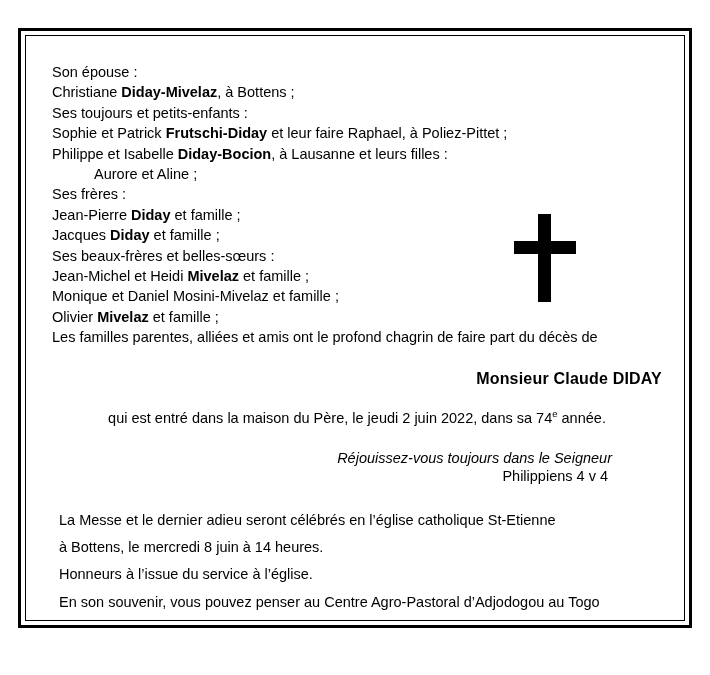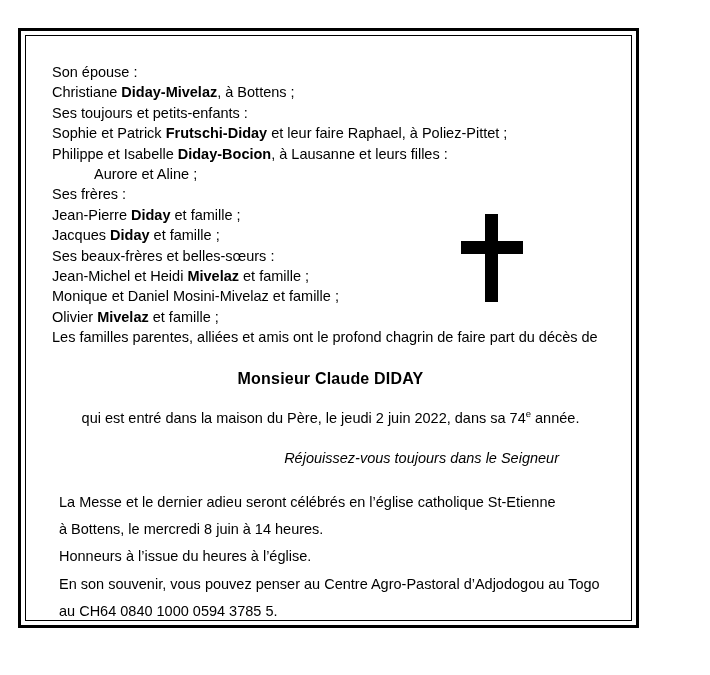--- a/index.html
+++ b/index.html
@@ -11,21 +11,21 @@
     width: 710px;
     height: 675px;
     font-family: "Liberation Sans", sans-serif;
     color: #000000;
     position: relative;
   }
   .notice-frame {
     position: absolute;
     left: 18px;
     top: 28px;
-    width: 621px;
+    width: 674px;
     height: 600px;
     border: 3px solid #000000;
     background: #ffffff;
     box-sizing: border-box;
   }
   .notice-inner {
     position: absolute;
     left: 4px;
     top: 4px;
     right: 4px;
@@ -70,21 +70,21 @@
   }
   .cross .h {
     position: absolute;
     left: 0;
     top: 27px;
     width: 62px;
     height: 13px;
     background: #000000;
   }
   .deceased-name {
-    text-align: center;
+    text-align: right;
     font-size: 16px;
     font-weight: bold;
     margin-top: 22px;
     letter-spacing: 0.2px;
   }
   .entered-line {
     text-align: center;
     font-size: 14.5px;
     margin-top: 20px;
   }
@@ -146,25 +146,26 @@
         </div>
 
       <div class="deceased-name">Monsieur Claude DIDAY</div>
 
       <div class="entered-line">
         <span>qui est entré dans la maison du Père, le jeudi 2 juin 2022, dans sa 74</span><sup>e</sup><span> année.</span>
       </div>
 
       <div class="verse">
         <span class="italic">Réjouissez-vous toujours dans le Seigneur</span>
+        <span class="ref">Philippiens 4 v 4</span>
       </div>
 
       <div class="closing-block">
           <div class="line"><span>La Messe et le dernier adieu seront célébrés en l’église catholique St-Etienne</span></div>
           <div class="line"><span>à Bottens, le mercredi 8 juin à 14 heures.</span></div>
-          <div class="line"><span>Honneurs à l’issue du heures à l’église.</span></div>
+          <div class="line"><span>Honneurs à l’issue du service à l’église.</span></div>
           <div class="line"><span>En son souvenir, vous pouvez penser au Centre Agro-Pastoral d’Adjodogou au Togo</span></div>
           <div class="line"><span>au CH64 0840 1000 0594 3785 5.</span></div>
         </div>
 
     </div>
   </div>
 </div>
 
 </body></html>

